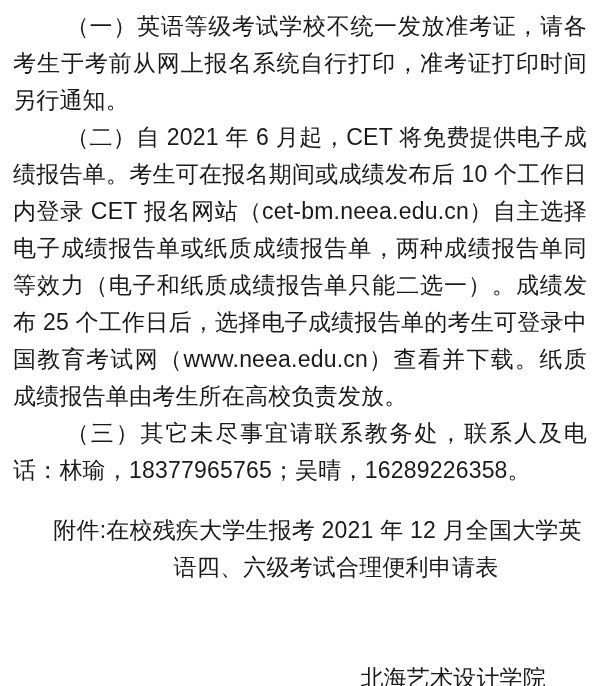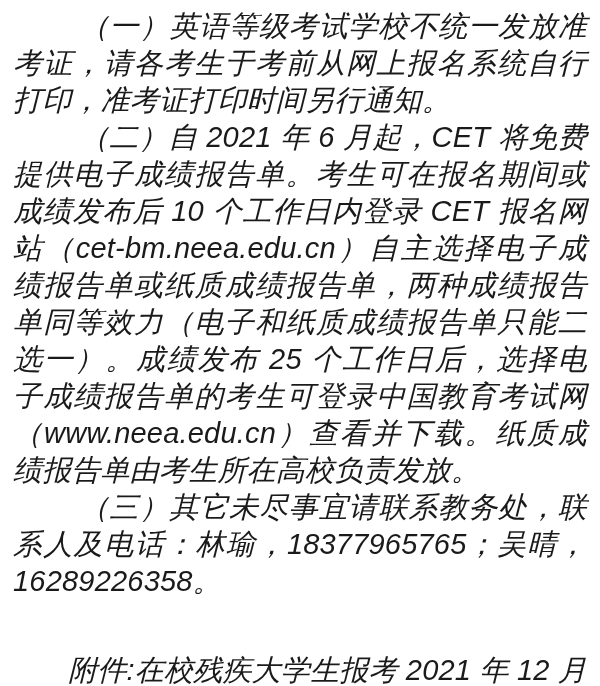--- a/index.html
+++ b/index.html
@@ -9,36 +9,35 @@
   }
   .page {
     position: relative;
     width: 600px;
     height: 686px;
     box-sizing: border-box;
     padding: 8px 13px 0 13px;
     background: #ffffff;
     color: #1a1a1a;
     font-family: "Liberation Sans", "DejaVu Sans", sans-serif;
-    font-size: 29px;
+    font-size: 23px;
     line-height: 37px;
     text-align: justify;
     overflow: hidden;
-    font-style: italic;
   }
   .para {
     margin: 0;
     text-indent: 2.3em;
     letter-spacing: 0.2px;
   }
   .attachment {
-    margin: 52px 0 0 0;
+    margin: 23px 0 0 0;
     padding-left: 72px;
     text-indent: -37px;
-    text-align: right;
+    text-align: center;
     letter-spacing: 0.2px;
   }
   .attachment .att-label,
   .attachment .att-text {
     display: inline;
   }
   .signature {
     margin-top: 74px;
     text-align: right;
     padding-right: 41px;

